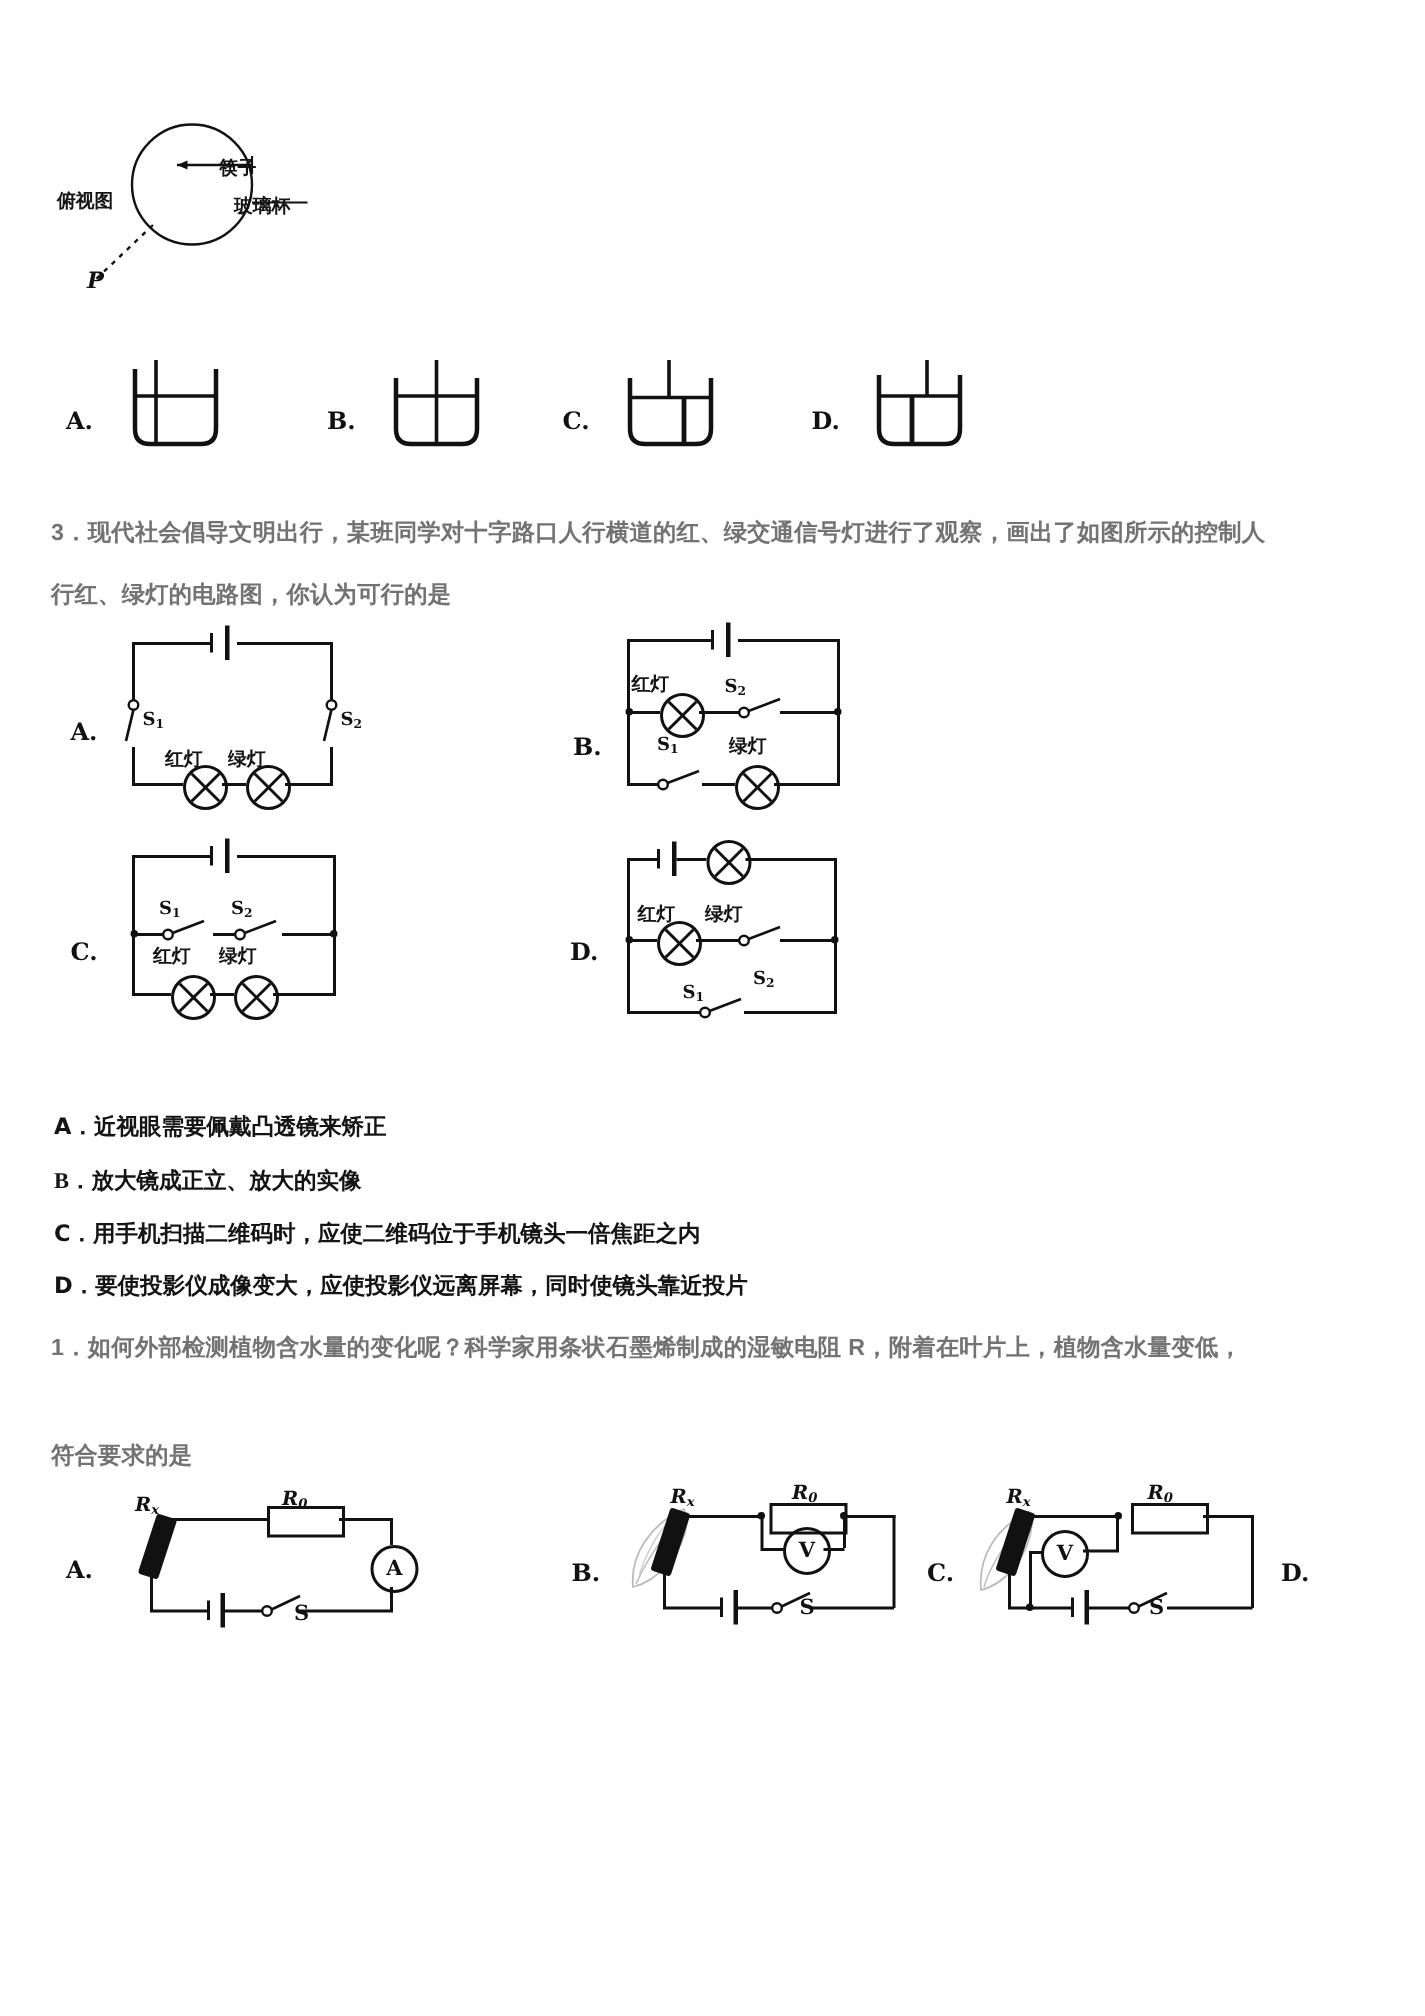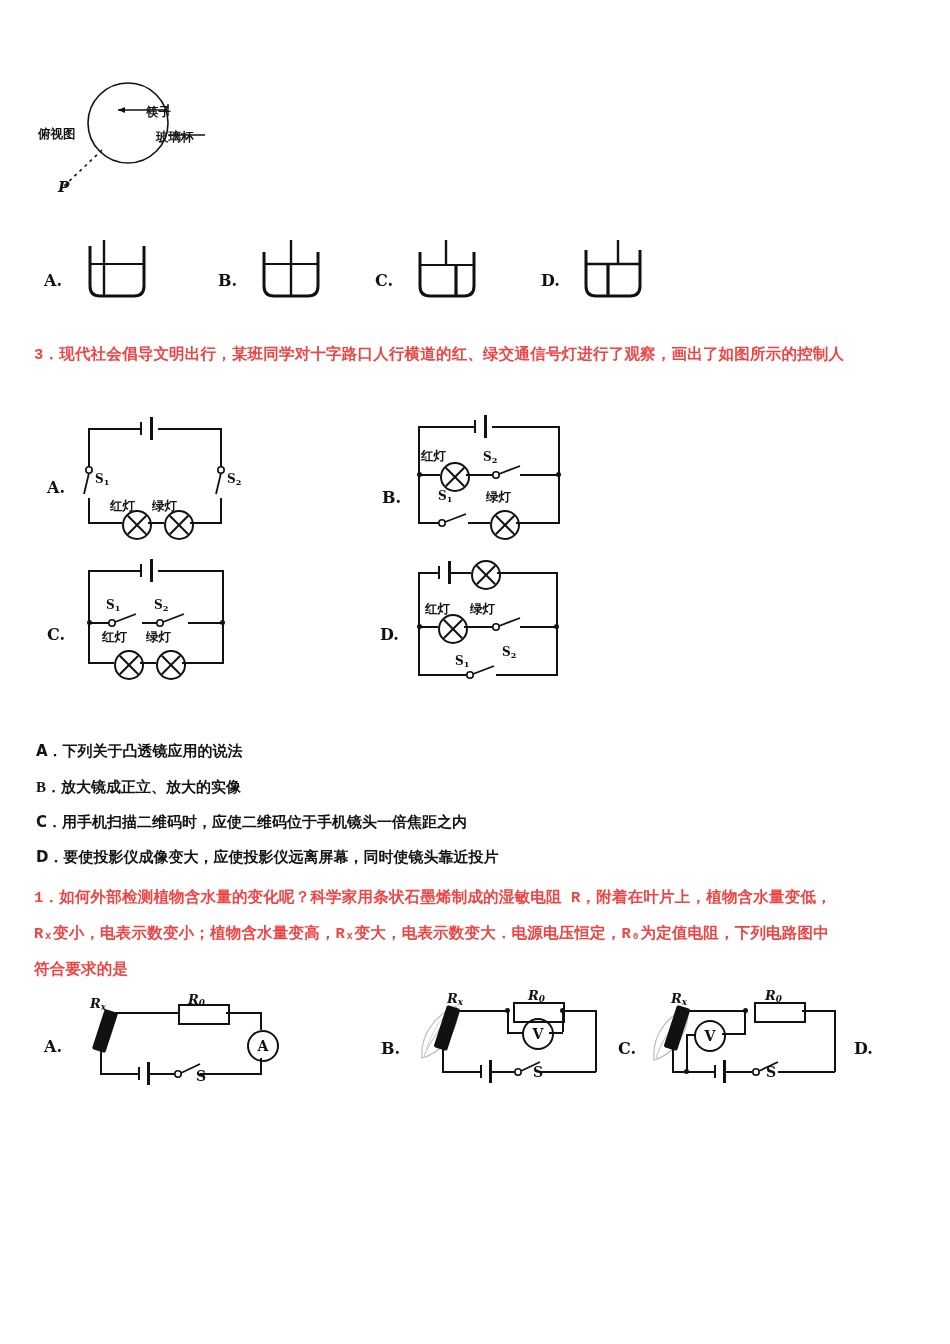--- a/index.html
+++ b/index.html
@@ -6,22 +6,22 @@
   body{
     width:950px; height:1344px; position:relative;
     font-family:"DejaVu Serif","Liberation Serif",serif;
     color:#111; overflow:hidden;
   }
   .page{position:relative;width:950px;height:1344px;background:#fff;}
 
   
   .qtext{
     position:absolute;
-    font-family:Liberation Mono, monospace;
-    font-size:15.5px; font-weight:700; color:#ef4444;
+    font-family:Liberation Sans, sans-serif;
+    font-size:15.5px; font-weight:700; color:#737373;
     letter-spacing:.2px; line-height:1.9; white-space:pre;
   }
   .opttext{
     position:absolute;
     font-family:"DejaVu Sans","Liberation Sans",sans-serif;
     font-size:15px; font-weight:700; color:#141414; white-space:pre;
   }
   .optlabel{
     position:absolute;
     font-family:"DejaVu Serif","Liberation Serif",serif;
@@ -122,20 +122,21 @@
   <div class="cupsvg" style="left:574px;top:240px;">
     <svg width="78" height="62" viewBox="0 0 78 62">
       <path d="M12,10 L12,46 Q12,56 22,56 L56,56 Q66,56 66,46 L66,10" fill="none" stroke="#111" stroke-width="3"></path>
       <line x1="12" y1="24" x2="66" y2="24" stroke="#111" stroke-width="2.4"></line>
       <line x1="44" y1="0" x2="44" y2="24" stroke="#111" stroke-width="2.4"></line>
       <line x1="34" y1="24" x2="34" y2="56" stroke="#111" stroke-width="3.2"></line>
     </svg>
   </div>
 
   <div class="qtext" style="left:34px;top:341px;">3．现代社会倡导文明出行，某班同学对十字路口人行横道的红、绿交通信号灯进行了观察，画出了如图所示的控制人</div>
+  <div class="qtext" style="left:34px;top:382px;">行红、绿灯的电路图，你认为可行的是</div>
 
   <div class="optlabel" style="left:47px;top:478px;">A.</div>
   <div class="svgbox" style="left:80px;top:420px;width:200px;height:115px;">
 
     <div class="wire h" style="left:8px;top:8px;width:52px;"></div>
     <div class="wire h" style="left:78px;top:8px;width:64px;"></div>
 
     <div class="wire v" style="left:60px;top:2px;height:13px;"></div>
     <div class="wire v" style="left:70px;top:-3px;height:23px;width:3px;"></div>
 
@@ -261,27 +262,26 @@
       <circle cx="6" cy="13" r="3.2" fill="#fff" stroke="#111" stroke-width="1.6"></circle>
       <line x1="9" y1="12" x2="30" y2="4" stroke="#111" stroke-width="1.8"></line>
     </svg>
     <div class="wire h" style="left:86px;top:114px;width:60px;"></div>
   </div>
   <div class="lbl-cn" style="left:425px;top:601px;">红灯</div>
   <div class="lbl-cn" style="left:470px;top:601px;">绿灯</div>
   <div class="lbl-sm" style="left:502px;top:645px;">S<sub>2</sub></div>
   <div class="lbl-sm" style="left:455px;top:654px;">S<sub>1</sub></div>
 
-  <div class="opttext" style="left:36px;top:742px;">A．下列关于凸透镜应用的说法</div>
+  <div class="opttext" style="left:36px;top:742px;">A．近视眼需要佩戴凸透镜来矫正</div>
   <div class="opttext" style="left:36px;top:778px;font-family:Liberation Serif, serif;">B．放大镜成正立、放大的实像</div>
   <div class="opttext" style="left:36px;top:848px;">D．要使投影仪成像变大，应使投影仪远离屏幕，同时使镜头靠近投片</div>
   <div class="opttext" style="left:36px;top:813px;">C．用手机扫描二维码时，应使二维码位于手机镜头一倍焦距之内</div>
 
   <div class="qtext" style="left:34px;top:884px;">1．如何外部检测植物含水量的变化呢？科学家用条状石墨烯制成的湿敏电阻 R，附着在叶片上，植物含水量变低，</div>
-  <div class="qtext" style="left:34px;top:920px;">Rₓ变小，电表示数变小；植物含水量变高，Rₓ变大，电表示数变大．电源电压恒定，R₀为定值电阻，下列电路图中</div>
   <div class="qtext" style="left:34px;top:956px;text-align:right;">符合要求的是</div>
 
   <div class="optlabel" style="left:44px;top:1037px;">A.</div>
   <div class="svgbox" style="left:78px;top:988px;width:210px;height:100px;">
 
     <div class="rx" style="left:20px;top:22px;width:14px;height:42px;transform:rotate(18deg);"></div>
 
     <div class="wire h" style="left:32px;top:24px;width:68px;"></div>
     <div class="resistor" style="left:100px;top:16px;width:48px;height:17px;"></div>
     <div class="wire h" style="left:148px;top:24px;width:36px;"></div>

